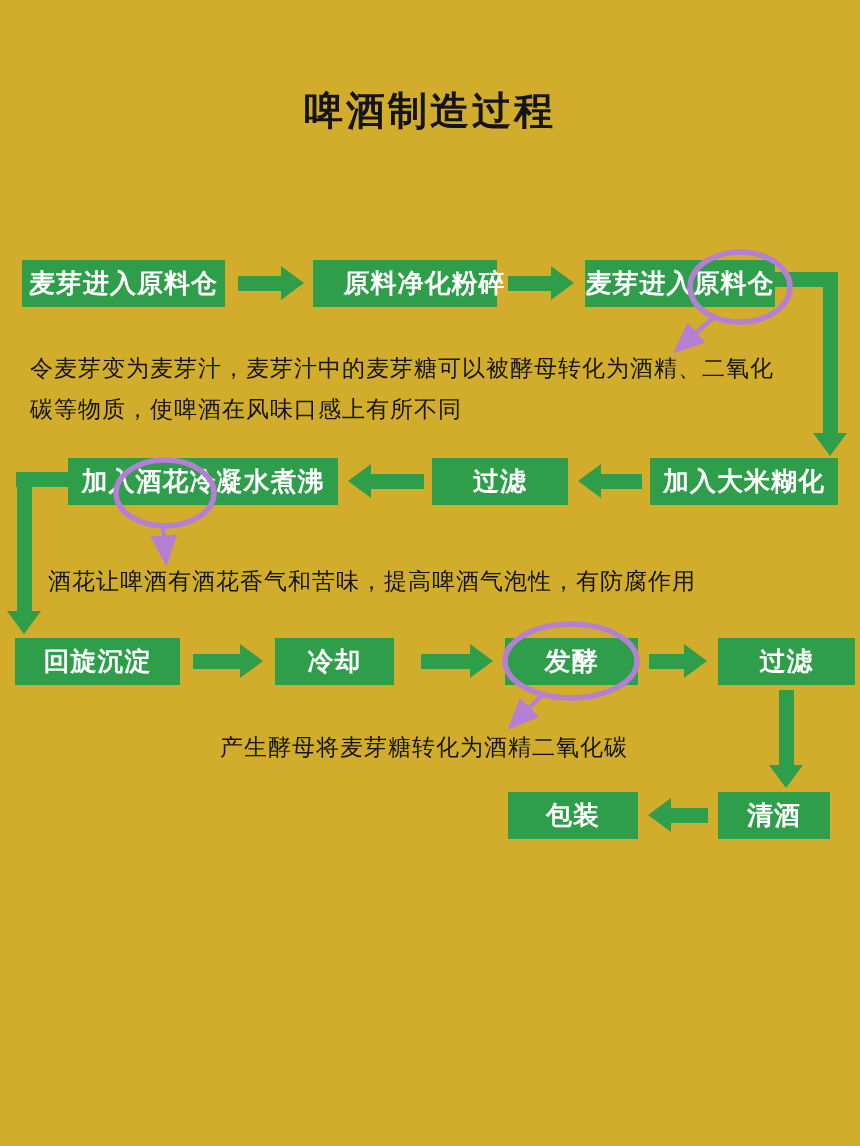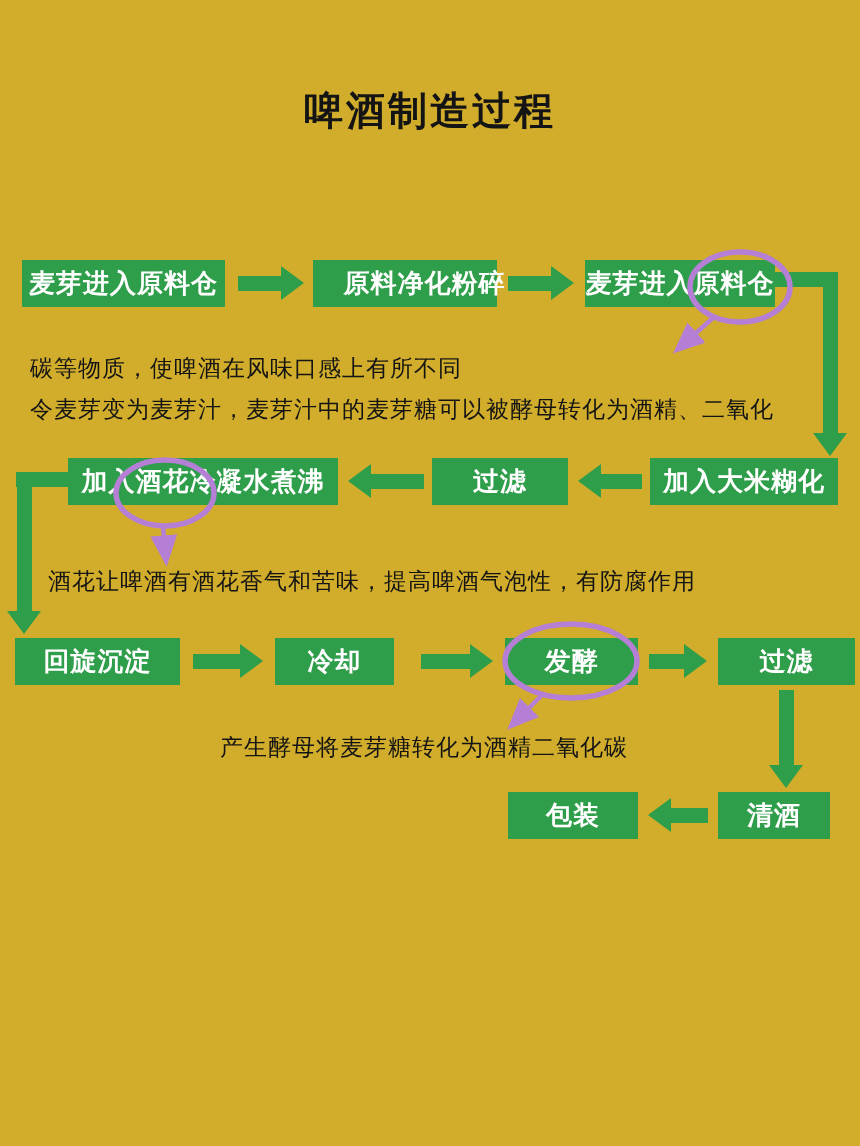--- a/index.html
+++ b/index.html
@@ -100,22 +100,22 @@
     </div>
   <div class="node" style="left:585px; top:260px; width:190px;">麦芽进入原料仓</div>
 
   <div class="pipe-h" style="left:775px; top:272px; width:55px;"></div>
   <div class="arrow down" style="left:813px; top:272px; width:34px; height:184px;">
       <i class="bar"></i>
       <i class="head"></i>
     </div>
 
   <div class="note" style="left:30px; top:348px;">
+    <span class="ln">令麦芽变为麦芽汁，麦芽汁中的麦芽糖可以被酵母转化为酒精、二氧化</span>
     <span class="ln">碳等物质，使啤酒在风味口感上有所不同</span>
-    <span class="ln">令麦芽变为麦芽汁，麦芽汁中的麦芽糖可以被酵母转化为酒精、二氧化</span>
   </div>
 
   <div class="node" style="left:650px; top:458px; width:188px;">加入大米糊化</div>
   <div class="arrow left" style="left:578px; top:464px; width:64px; height:34px;">
       <i class="bar"></i>
       <i class="head"></i>
     </div>
   <div class="node" style="left:432px; top:458px; width:136px;">过滤</div>
   <div class="arrow left" style="left:348px; top:464px; width:76px; height:34px;">
       <i class="bar"></i>

